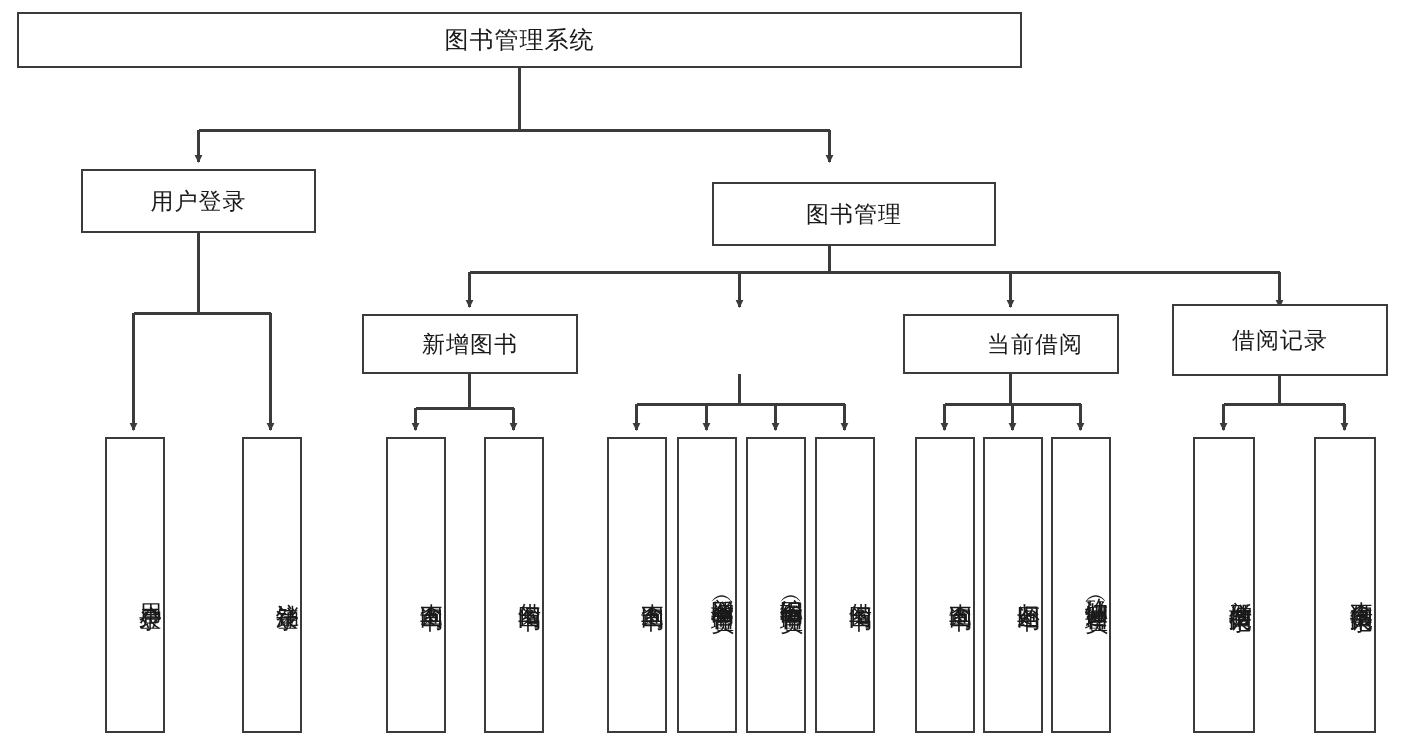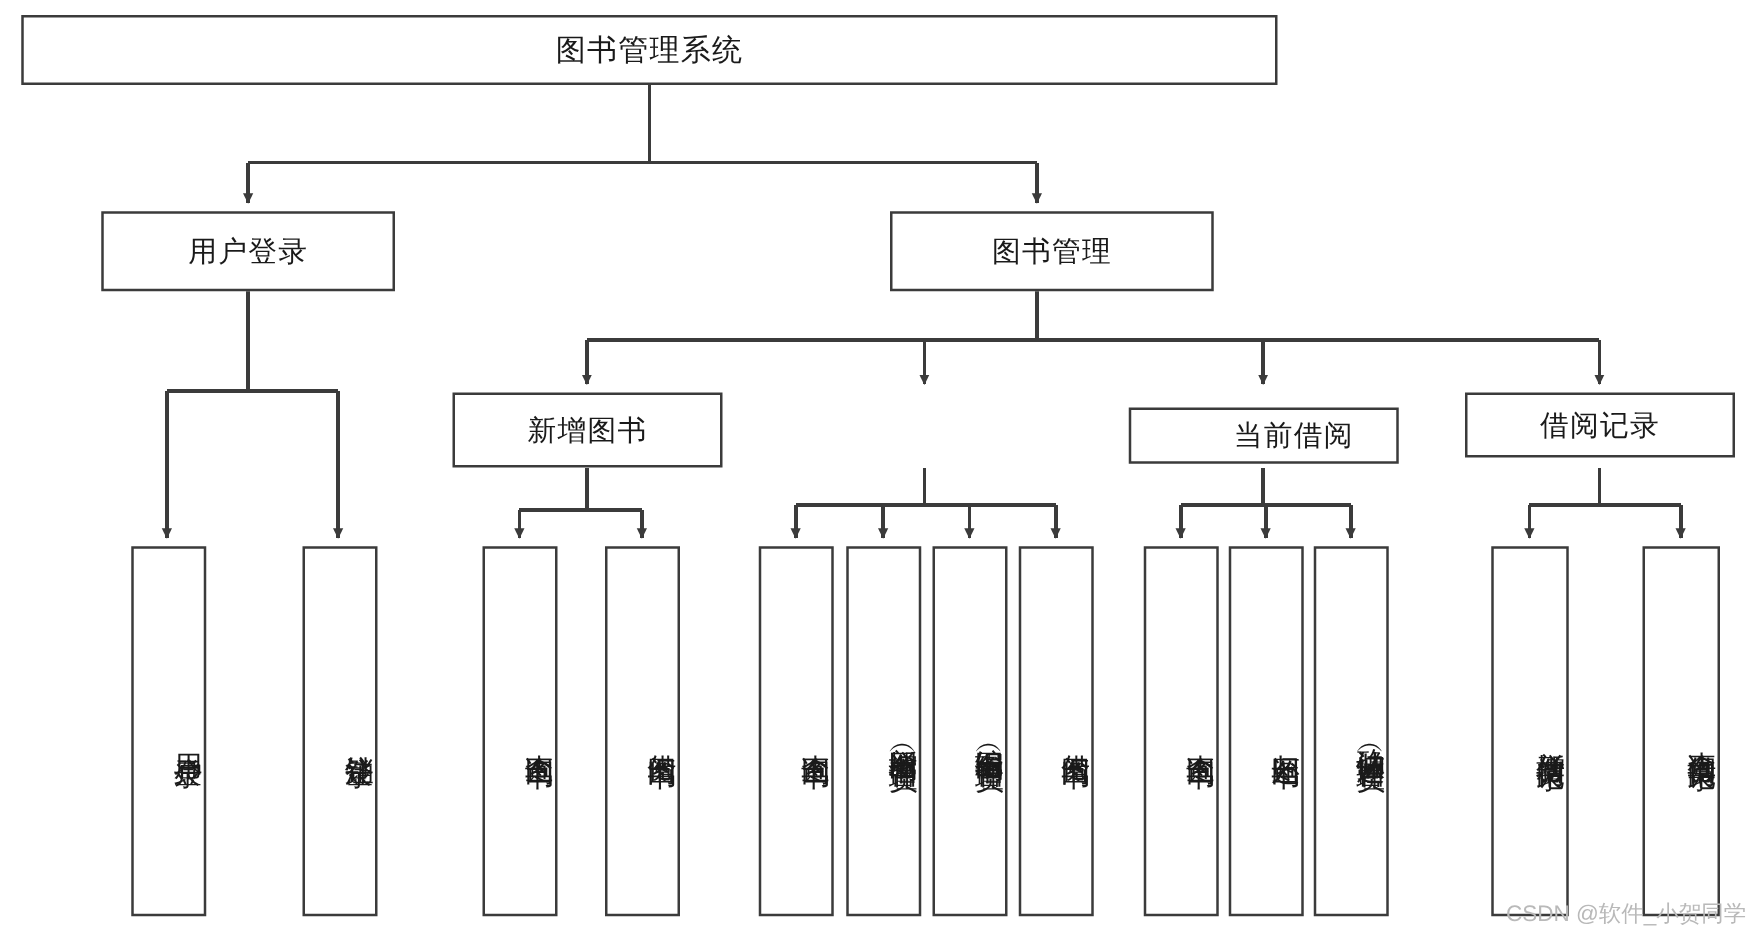--- a/index.html
+++ b/index.html
@@ -126,31 +126,31 @@
     </g>
   </svg>
 
   <div class="node horizontal root" id="node-root" style="left: 17px; top: 12px; width: 1005px; height: 56px;">
     <span class="nodelabel">图书管理系统</span>
   </div>
 
   <div class="node horizontal" id="node-l2-0" style="left: 81px; top: 169px; width: 235px; height: 64px;">
     <span class="nodelabel">用户登录</span>
   </div>
-  <div class="node horizontal" id="node-l2-1" style="left: 712px; top: 169px; width: 259px; height: 64px; font-family: Liberation Mono, monospace;">
+  <div class="node horizontal" id="node-l2-1" style="left: 712px; top: 182px; width: 284px; height: 64px; font-family: Liberation Mono, monospace;">
     <span class="nodelabel">图书管理</span>
   </div>
 
   <div class="node horizontal" id="node-l3-0" style="left: 362px; top: 314px; width: 216px; height: 60px;">
     <span class="nodelabel">新增图书</span>
   </div>
-  <div class="node horizontal" id="node-l3-2" style="left: 903px; top: 326px; width: 216px; height: 45px; padding-left: 48px;">
+  <div class="node horizontal" id="node-l3-2" style="left: 903px; top: 314px; width: 216px; height: 60px; padding-left: 48px;">
     <span class="nodelabel">当前借阅</span>
   </div>
-  <div class="node horizontal" id="node-l3-3" style="left: 1172px; top: 314px; width: 216px; height: 52px;">
+  <div class="node horizontal" id="node-l3-3" style="left: 1172px; top: 304px; width: 216px; height: 72px;">
     <span class="nodelabel">借阅记录</span>
   </div>
 
   <div class="node vertical" id="node-leaf-0" style="left: 105px; top: 437px; width: 60px; height: 296px;">
     <span class="nodelabel">用户登录</span>
   </div>
   <div class="node vertical" id="node-leaf-1" style="left: 242px; top: 437px; width: 60px; height: 296px;">
     <span class="nodelabel">注销登录</span>
   </div>
   <div class="node vertical" id="node-leaf-2" style="left: 386px; top: 437px; width: 60px; height: 296px;">
@@ -180,15 +180,14 @@
   <div class="node vertical" id="node-leaf-10" style="left: 1051px; top: 437px; width: 60px; height: 296px;">
     <span class="nodelabel">确认归还（管理员）</span>
   </div>
   <div class="node vertical" id="node-leaf-11" style="left: 1193px; top: 437px; width: 62px; height: 296px;">
     <span class="nodelabel">新增借阅记录</span>
   </div>
   <div class="node vertical" id="node-leaf-12" style="left: 1314px; top: 437px; width: 62px; height: 296px;">
     <span class="nodelabel">查询借阅记录</span>
   </div>
 
-  <div class="watermark">CSDN @软件_小贺同学</div>
 
 </div>
 
 </body></html>

